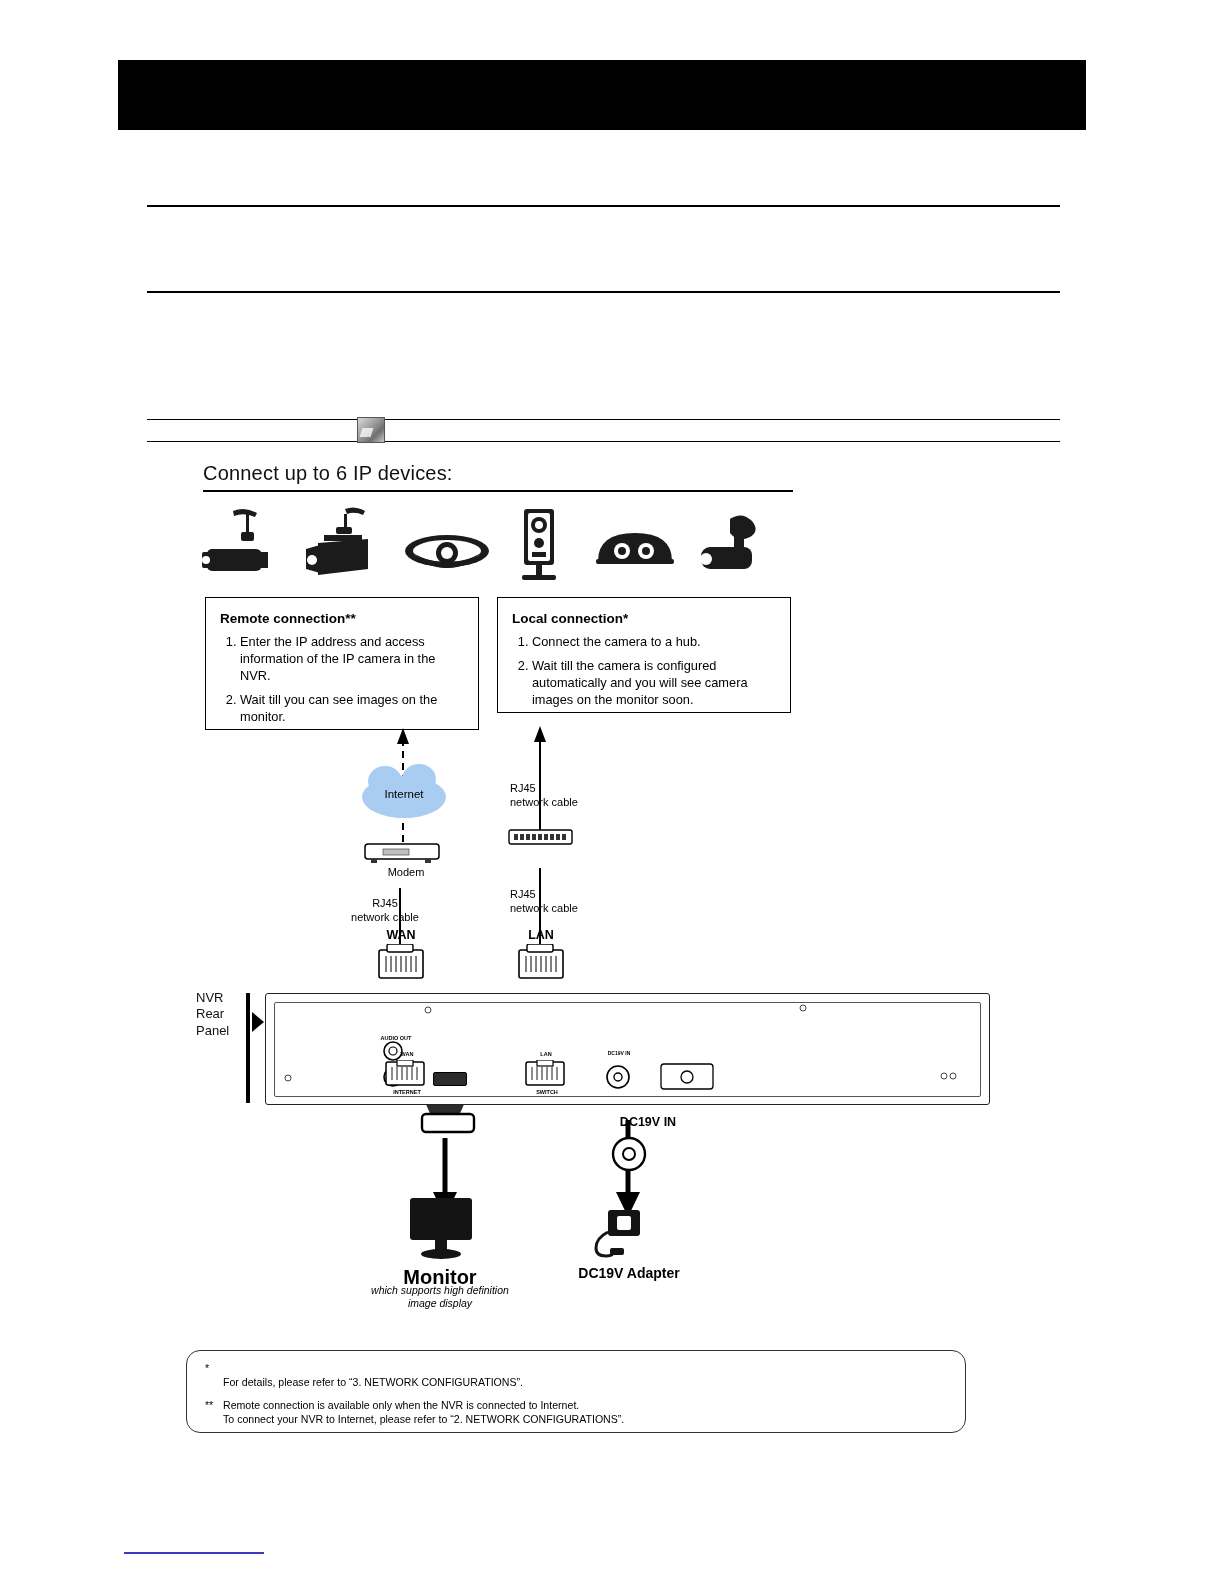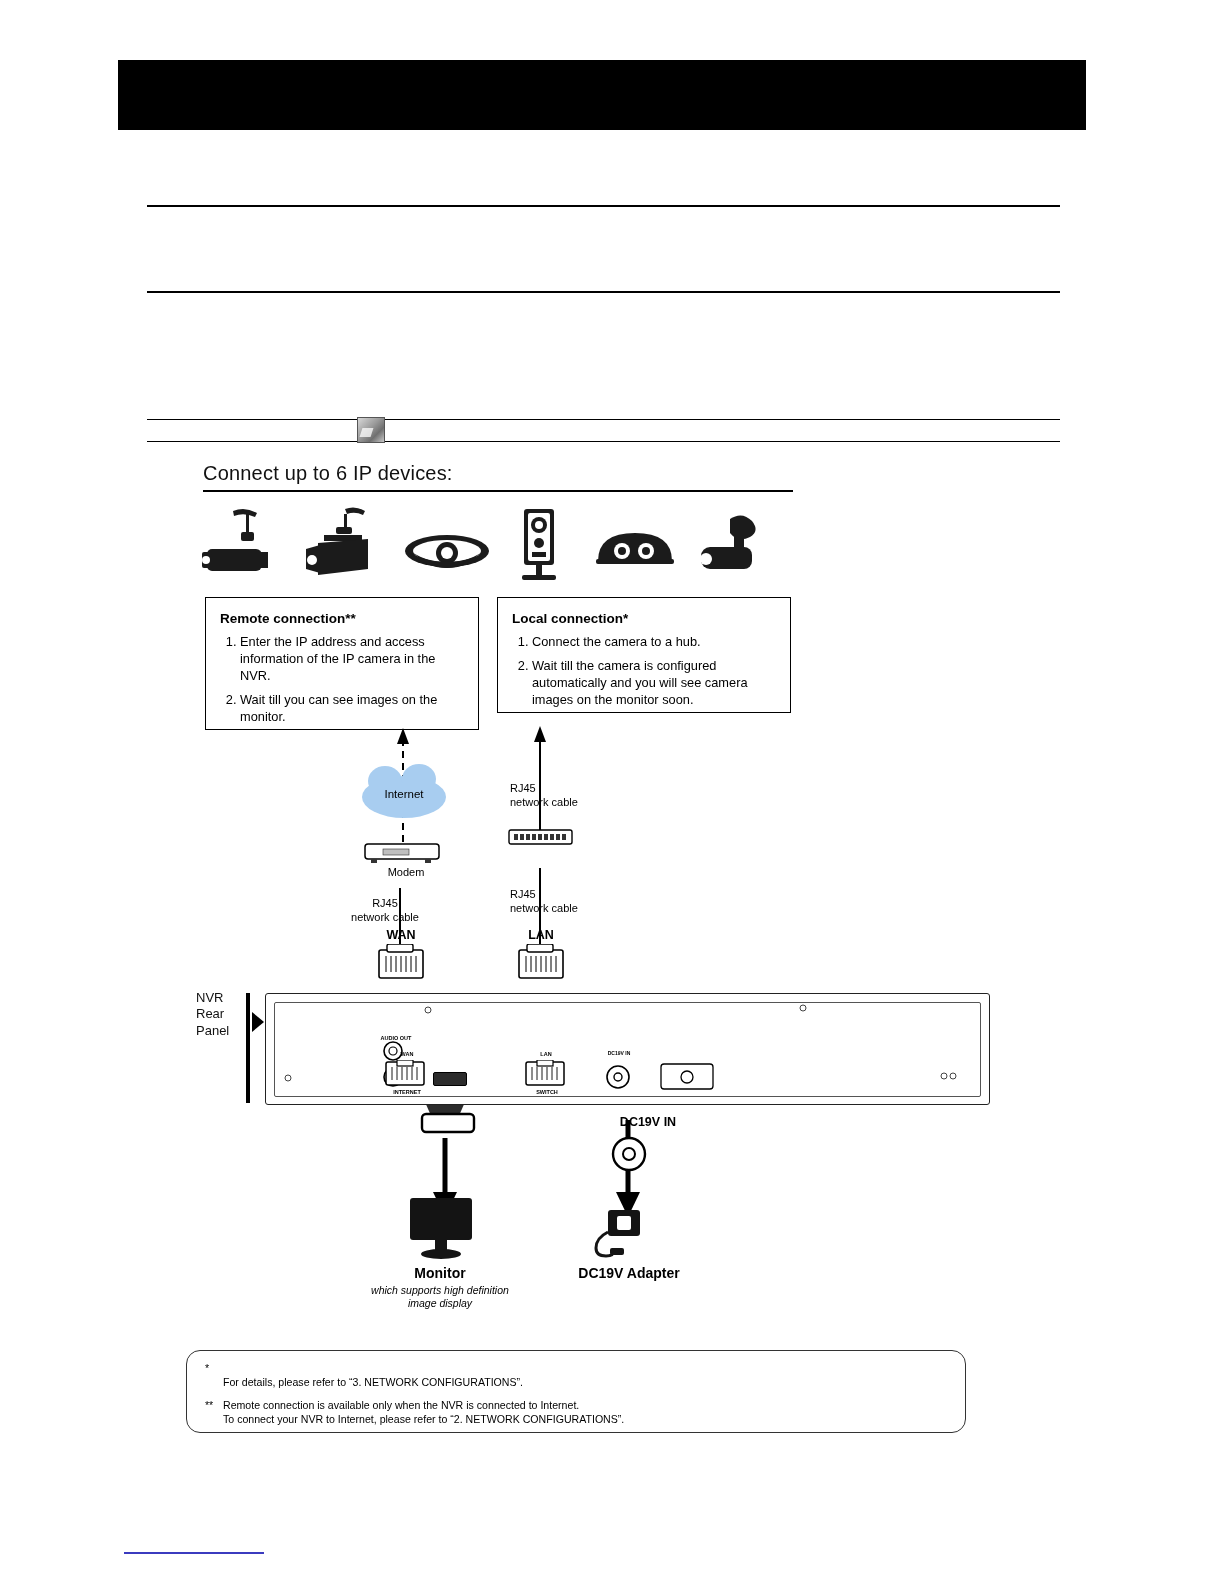--- a/index.html
+++ b/index.html
@@ -349,21 +349,21 @@
     <circle cx="20" cy="20" r="16" fill="#fff" stroke="#000" stroke-width="2.4"></circle>
     <circle cx="20" cy="20" r="6" fill="#fff" stroke="#000" stroke-width="2"></circle>
   </svg>
 
   <svg style="position:absolute;left:408px;top:1196px;width:68px;height:66px;">
     <rect x="2" y="2" width="62" height="42" rx="3" fill="#141414"></rect>
     <rect x="8" y="8" width="50" height="30" fill="#fff" opacity="0"></rect>
     <rect x="27" y="44" width="12" height="10" fill="#141414"></rect>
     <ellipse cx="33" cy="58" rx="20" ry="5" fill="#141414"></ellipse>
   </svg>
-  <div class="lbl" style="left:370px;top:1265px;width:140px;font-size:14px;font-weight:bold;">Monitor</div>
+  <div class="lbl" style="left:370px;top:1265px;width:140px;font-size:20px;font-weight:bold;">Monitor</div>
   <div class="lbl" style="left:360px;top:1284px;width:160px;font-size:10.5px;white-space:pre-line;font-style:italic;">which supports high definition
 image display</div>
 
   <svg style="position:absolute;left:590px;top:1204px;width:80px;height:58px;">
     <rect x="18" y="6" width="32" height="26" rx="3" fill="#141414"></rect>
     <rect x="27" y="12" width="14" height="14" rx="2" fill="#fff"></rect>
     <path d="M18 28 q-12 6 -12 16 q0 8 10 8 q8 0 8 -6" fill="none" stroke="#141414" stroke-width="3"></path>
     <rect x="20" y="44" width="14" height="7" rx="2" fill="#141414"></rect>
   </svg>
   <div class="lbl" style="left:558px;top:1265px;width:142px;font-size:14px;font-weight:bold;">DC19V Adapter</div>

